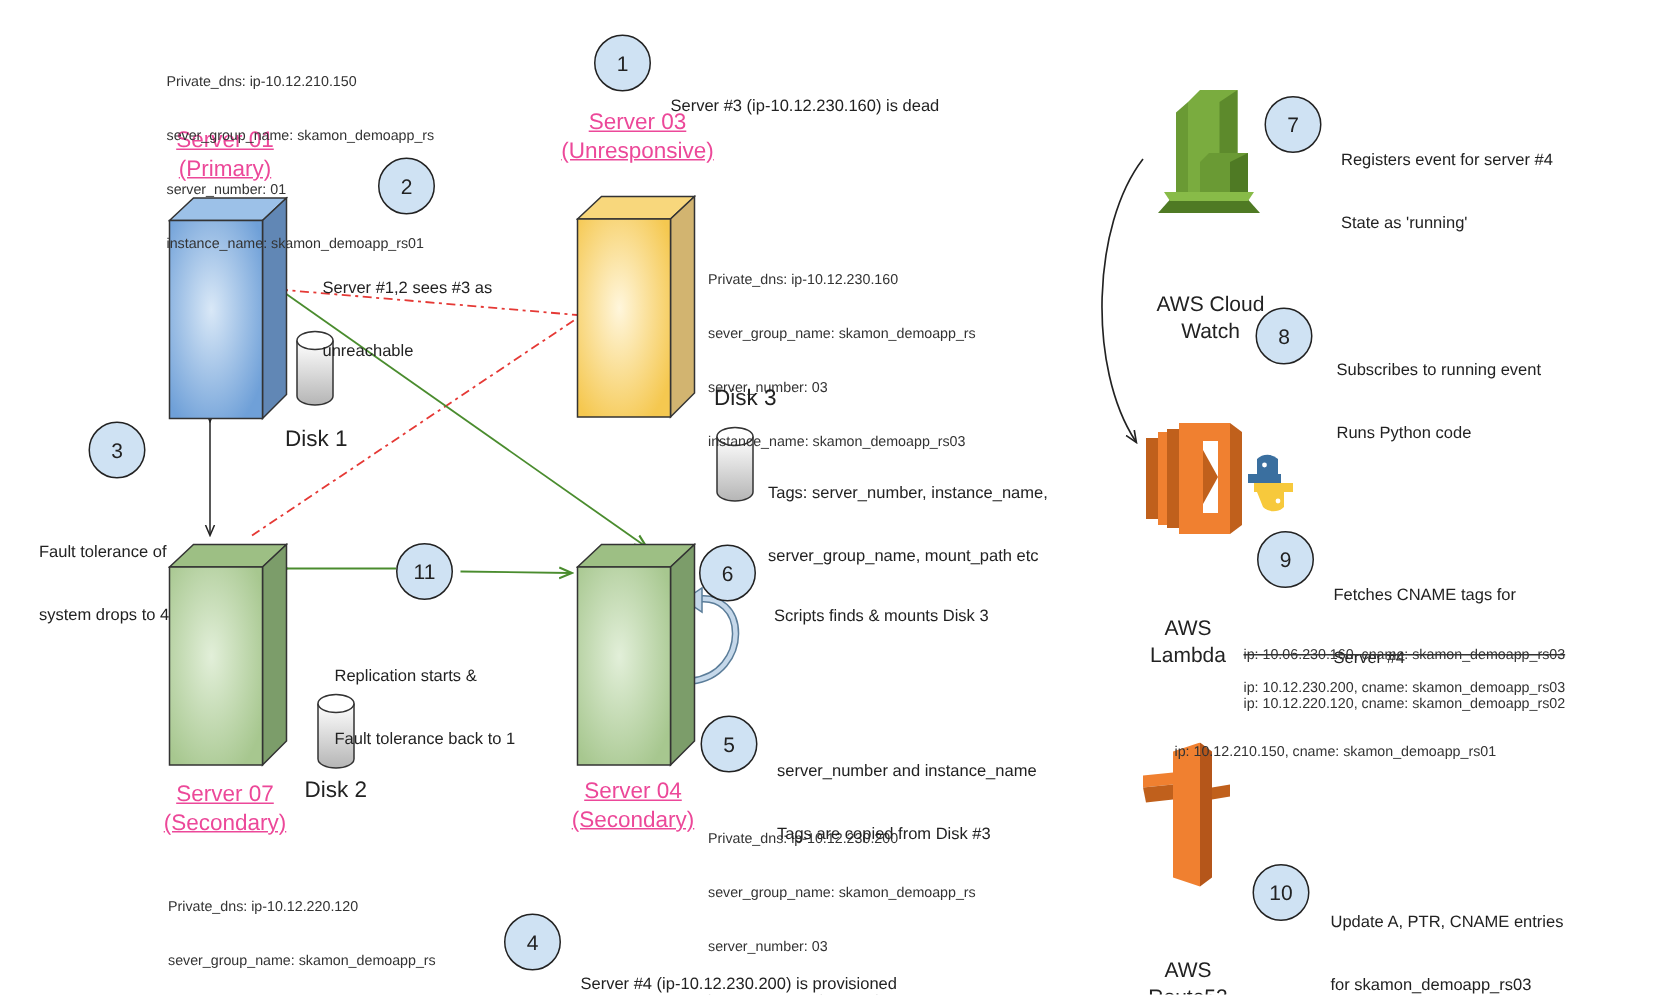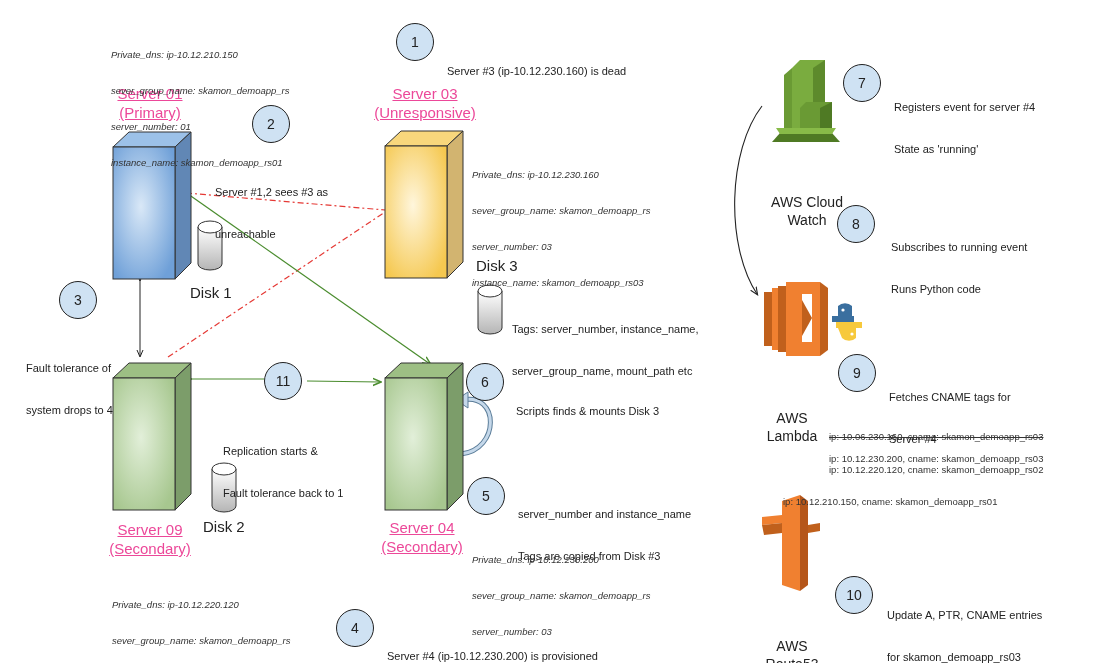--- a/index.html
+++ b/index.html
@@ -1,19 +1,19 @@
 <!DOCTYPE html>
 <html><head>
 <meta charset="utf-8">
 <style>
   html, body { margin: 0; padding: 0; background: #ffffff; }
   body { width: 1111px; height: 663px; position: relative; overflow: hidden;
          font-family: "Liberation Sans", sans-serif; color: #222; }
   .abs { position: absolute; }
-  .tags { font-size: 9.5px; line-height: 12px; color: #333; white-space: pre; font-style: italic; }
+  .tags { font-size: 9.5px; line-height: 12px; color: #333; white-space: pre; }
   .srv-title { font-size: 15px; line-height: 19px; text-align: center; color: #ec4899; text-decoration: underline; }
   .disk-label { font-size: 15px; color: #222; }
   .note { font-size: 11px; line-height: 14px; color: #222; white-space: pre; }
   .step { position: absolute; width: 38px; height: 38px; border: 1.3px solid #222;
           border-radius: 50%; background: #cfe2f3; display: flex; align-items: center;
           justify-content: center; font-size: 14px; color: #222; box-sizing: border-box; }
   .svc-label { font-size: 14px; line-height: 18px; text-align: center; color: #222; margin-top: 31px; }
   .dns { font-size: 9.5px; color: #333; white-space: pre; }
   .strike { text-decoration: line-through; }
   svg.overlay { position: absolute; left: 0; top: 0; }
@@ -109,40 +109,40 @@
 </svg>
 <svg class="abs" style="left:476px;top:284px" width="28" height="52">
   <path d="M2,7 L2,44 A12,6 0 0 0 26,44 L26,7" fill="url(#gDisk)" stroke="#333" stroke-width="1"></path>
   <ellipse cx="14" cy="7" rx="12" ry="6" fill="#fff" stroke="#333" stroke-width="1"></ellipse>
 </svg>
 
 <div class="abs srv-title" style="left:100px;top:84px;width:100px">
   <div>Server 01</div>
   <div>(Primary)</div>
 </div>
-<div class="abs srv-title" style="left:365px;top:84px;width:120px">
+<div class="abs srv-title" style="left:365px;top:72px;width:120px">
   <div>Server 03</div>
   <div>(Unresponsive)</div>
 </div>
 <div class="abs srv-title" style="left:100px;top:520px;width:100px">
-  <div>Server 09</div>
+  <div>Server 07</div>
   <div>(Secondary)</div>
 </div>
 <div class="abs srv-title" style="left:372px;top:518px;width:100px">
   <div>Server 04</div>
   <div>(Secondary)</div>
 </div>
 
 <div class="abs tags" style="left:111px;top:25px">
   <div>Private_dns: ip-10.12.210.150</div>
   <div>sever_group_name: skamon_demoapp_rs</div>
   <div>server_number: 01</div>
   <div>instance_name: skamon_demoapp_rs01</div>
 </div>
-<div class="abs tags" style="left:472px;top:145px">
+<div class="abs tags" style="left:472px;top:157px">
   <div>Private_dns: ip-10.12.230.160</div>
   <div>sever_group_name: skamon_demoapp_rs</div>
   <div>server_number: 03</div>
   <div>instance_name: skamon_demoapp_rs03</div>
 </div>
 <div class="abs tags" style="left:112px;top:575px">
   <div>Private_dns: ip-10.12.220.120</div>
   <div>sever_group_name: skamon_demoapp_rs</div>
   
   

